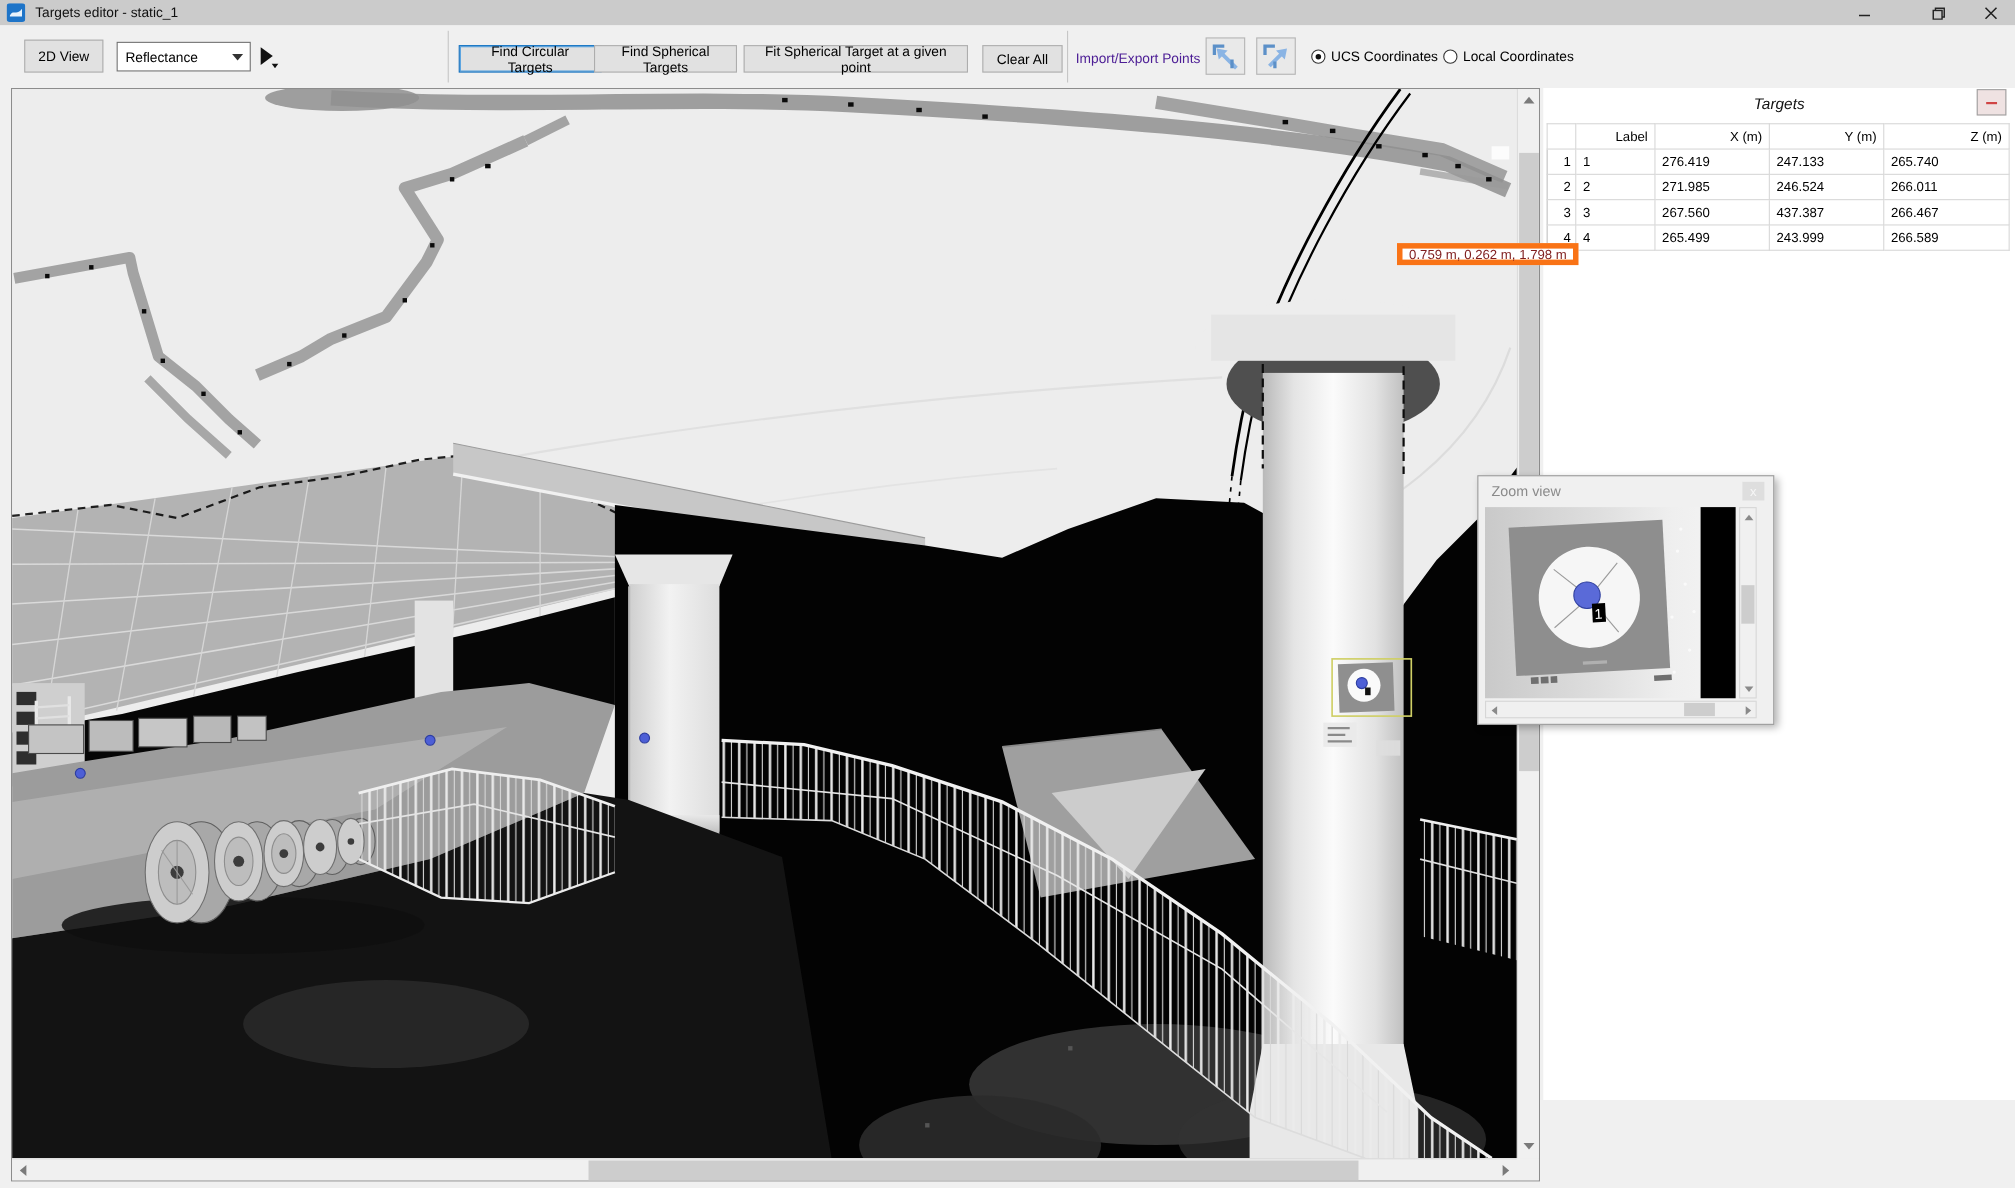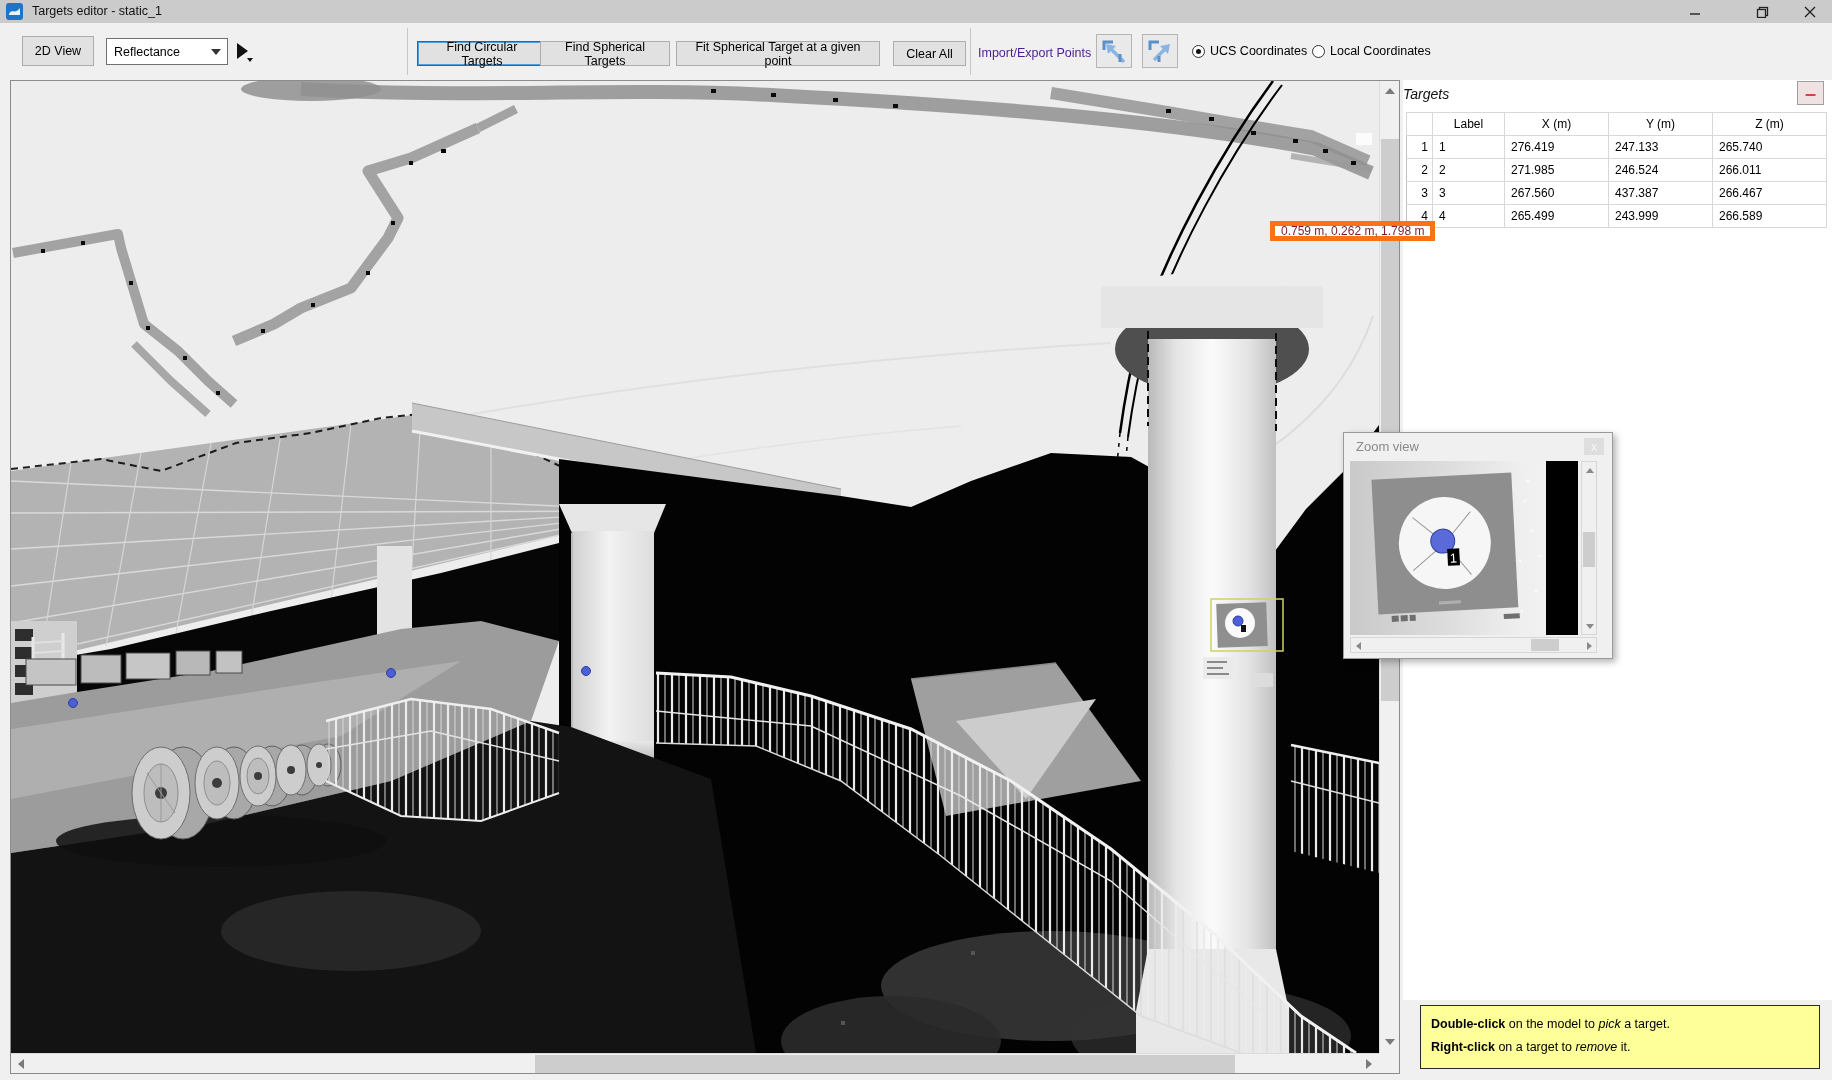--- a/index.html
+++ b/index.html
@@ -26,26 +26,26 @@
   #combo{left:106px;top:15px;width:122px;height:27px;background:#fff;border:1px solid #707070;
          display:flex;align-items:center;font-size:12.5px;padding-left:7px;}
   #combo .caret{position:absolute;right:6px;top:10px;width:0;height:0;border-left:5px solid transparent;border-right:5px solid transparent;border-top:6px solid #333;}
   
   #viewer{left:10px;top:80px;width:1390px;height:994px;border:1px solid #8c8c8c;background:#ededed;}
   .sb{position:absolute;background:#f0f0f0;}
   .sb-thumb{position:absolute;background:#cdcdcd;}
   .arr{position:absolute;width:0;height:0;}
   
   #panel{left:1403px;top:80px;width:429px;height:920px;background:#ffffff;}
-  #panel-title{position:absolute;top:6px;left:0;width:100%;text-align:left;font-size:14px;font-style:italic;color:#111;}
+  #panel-title{position:absolute;top:6px;left:0;width:100%;text-align:center;font-size:14px;font-style:italic;color:#111;}
   #minus-btn{position:absolute;right:8px;top:1px;width:27px;height:24px;background:#efe2e2;border:1px solid #a0a0a0;
              display:flex;align-items:center;justify-content:center;color:#d04545;font-size:20px;font-weight:bold;line-height:10px;}
   table#tgt{position:absolute;left:3px;top:32px;border-collapse:collapse;font-size:12px;color:#000;}
   #tgt th,#tgt td{border:1px solid #d8d8d8;height:23px;padding:0 6px;background:#fff;font-weight:normal;white-space:nowrap;}
-  #tgt th{text-align:center;}
+  #tgt th{text-align:right;}
   #tgt td{text-align:left;}
   #tgt td.num{text-align:right;width:26px;padding:0 4px;border-left:1px solid #c0c0c0;}
   #tgt .c-label{width:72px}.c-x{width:104px}.c-y{width:104px}.c-z{width:114px}
   #tgt{border:1px solid #c0c0c0;}
   
   #tooltip{left:1270px;top:221px;height:20px;background:#fff;border:5px solid #f97316;font-size:12px;color:#7f1d1d;
            display:flex;align-items:center;padding:0 6px;white-space:nowrap;z-index:30;}
   
   #zoomwin{left:1343px;top:432px;width:270px;height:227px;background:#f0f0f0;border:1px solid #9a9a9a;
            box-shadow:3px 3px 7px rgba(0,0,0,.3);z-index:40;}
@@ -493,22 +493,14 @@
     <div class="sb-thumb" style="left:1px;top:70px;width:12px;height:35px;"></div>
     <div class="arr" style="left:4px;top:162px;border-left:4px solid transparent;border-right:4px solid transparent;border-top:5px solid #8a8a8a;"></div>
   </div>
   <div class="sb" style="left:6px;top:204px;width:247px;height:16px;border:1px solid #d6d6d6;">
     <div class="arr" style="left:5px;top:4px;border-top:4px solid transparent;border-bottom:4px solid transparent;border-right:5px solid #8a8a8a;"></div>
     <div class="sb-thumb" style="left:180px;top:1px;width:28px;height:12px;"></div>
     <div class="arr" style="left:236px;top:4px;border-top:4px solid transparent;border-bottom:4px solid transparent;border-left:5px solid #8a8a8a;"></div>
   </div>
 </div>
 
-<div class="abs" id="helpbox">
-  <div>
-    <span class="b">Double-click</span><span> on the model to </span><span class="i">pick</span><span> a target.</span>
-  </div>
-  <div>
-    <span class="b">Right-click</span><span> on a target to </span><span class="i">remove</span><span> it.</span>
-  </div>
-</div>
 
 </div>
 
 </body></html>

